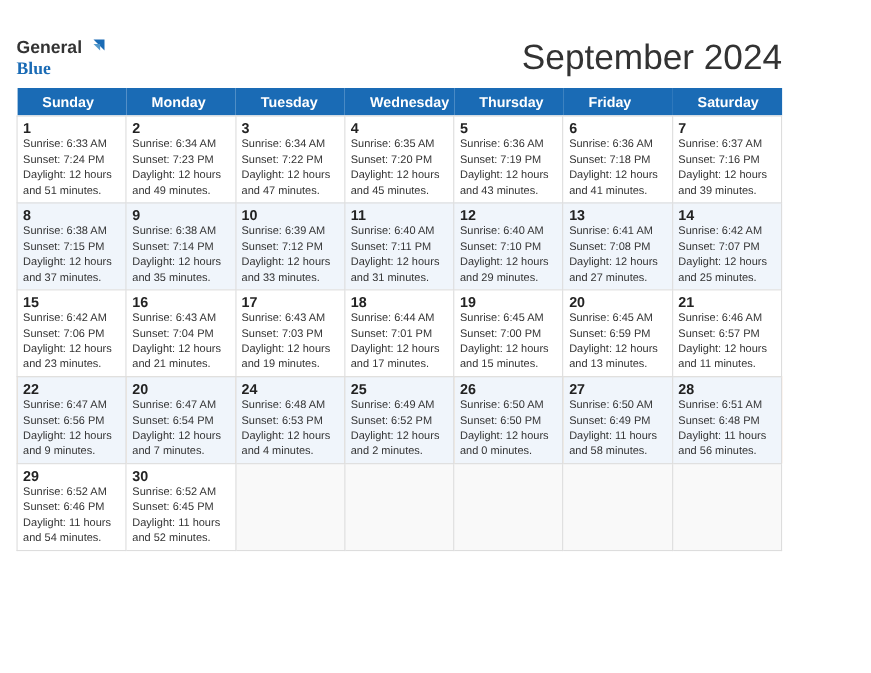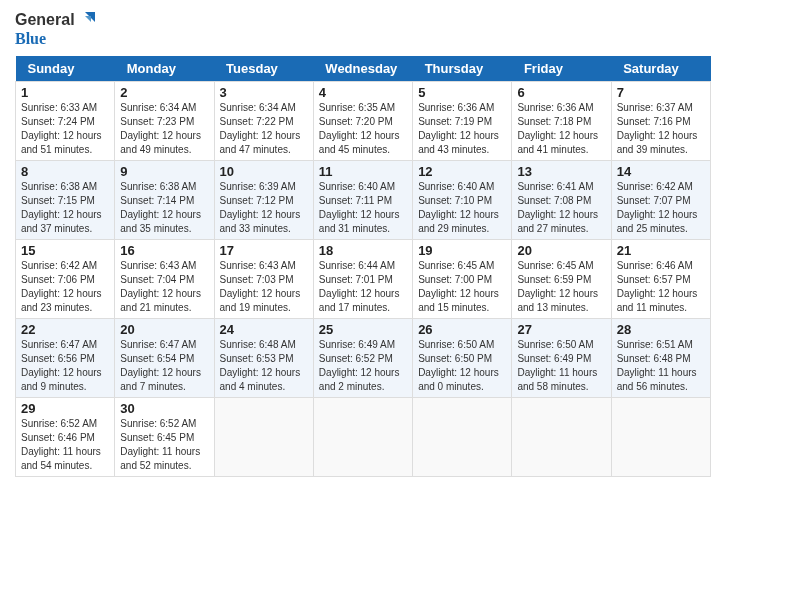--- a/index.html
+++ b/index.html
@@ -6,20 +6,21 @@
     body {
       font-family: Arial, sans-serif;
       background: #fff;
       width: 792px;
       height: 612px;
       overflow: hidden;
     }
     .container {
       width: 726px;
       padding: 10px 15px;
+      margin-top: 24px;
     }
     .header {
       display: flex;
       justify-content: space-between;
       align-items: flex-start;
       margin-bottom: 8px;
     }
     .logo {
       display: flex;
       align-items: center;
@@ -39,21 +40,21 @@
     }
     table {
       width: 100%;
       border-collapse: collapse;
       table-layout: fixed;
     }
     th {
       background-color: #1a6bb5;
       color: white;
       text-align: left;
-      padding: 5px 12px;
+      padding: 5px 23px;
       font-size: 13px;
       font-weight: bold;
     }
     td {
       border: 1px solid #ddd;
       vertical-align: top;
       padding: 3px 5px;
       font-size: 10px;
       color: #333;
       height: 78px;
@@ -88,20 +89,21 @@
       <span style="font-size:16px;font-weight:bold;color:#333;">General</span>
       <svg width="20" height="20" viewBox="0 0 20 20">
         <polygon points="8,2 18,2 18,12" fill="#1a6bb5"></polygon>
         <polygon points="8,6 14,6 14,12" fill="#5599cc"></polygon>
       </svg>
     </div>
     <span style="font-size:16px;font-weight:bold;color:#1a6bb5;font-family:Liberation Serif, serif;">Blue</span>
   </div>
 </div>
     <div class="title-area">
+      <div class="month-title">September 2024</div>
     </div>
   </div>
 
   <table>
     <thead>
       <tr>
         <th>Sunday</th>
         <th>Monday</th>
         <th>Tuesday</th>
         <th>Wednesday</th>

